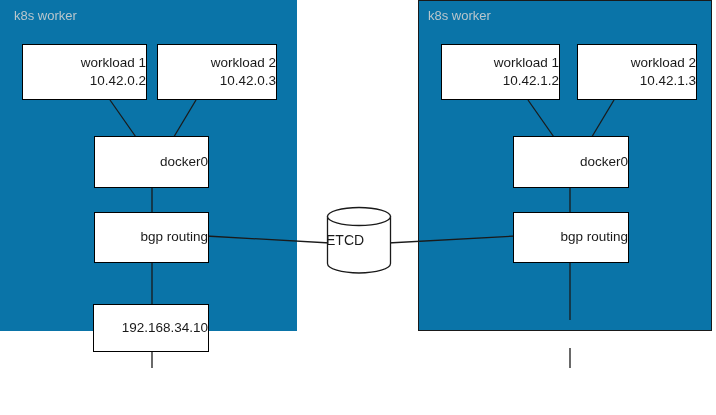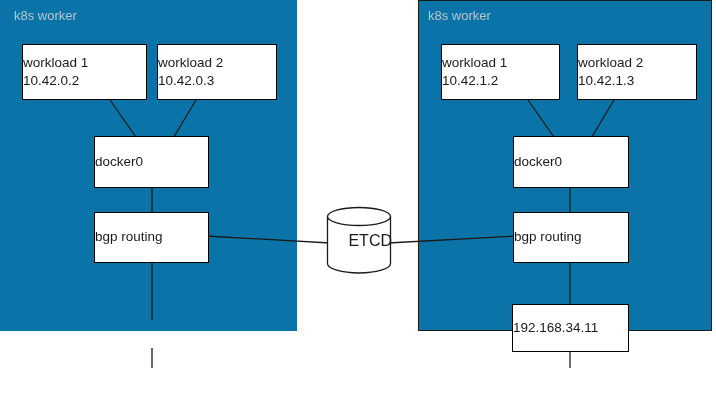--- a/index.html
+++ b/index.html
@@ -30,21 +30,21 @@
     font-family: "Liberation Sans", sans-serif;
     white-space: nowrap;
   }
   .node {
     position: absolute;
     background: #ffffff;
     border: 1px solid #000000;
     box-sizing: border-box;
     display: flex;
     flex-direction: column;
-    align-items: flex-start;
+    align-items: flex-end;
     justify-content: center;
     font-size: 13.5px;
     color: #1a1a1a;
     line-height: 1.35;
     z-index: 5;
     text-align: center;
   }
   .node .ln { display: block; white-space: nowrap; }
   .edges {
     position: absolute;
@@ -55,24 +55,24 @@
     z-index: 3;
     pointer-events: none;
   }
   .db {
     position: absolute;
     z-index: 6;
   }
   .db-label {
     position: absolute;
     z-index: 7;
-    font-size: 16px;
+    font-size: 14px;
     color: #1a1a1a;
     white-space: nowrap;
-    text-align: right;
+    text-align: left;
   }
 </style>
 </head>
 <body>
 
 <div id="canvas">
 
   <div class="zone" style="left:0px; top:0px; width:297px; height:331px;"></div>
   <div class="zone bordered" style="left:418px; top:0px; width:294px; height:331px;"></div>
 
@@ -124,36 +124,36 @@
   </div>
 
   <div class="node" style="left:94px; top:136px; width:115px; height:52px;">
     <span class="ln">docker0</span>
   </div>
 
   <div class="node" style="left:94px; top:212px; width:115px; height:51px;">
     <span class="ln">bgp routing</span>
   </div>
 
+  <div class="node" style="left:93px; top:304px; width:116px; height:48px;">
+    <span class="ln">192.168.34.10</span>
+  </div>
 
   <div class="node" style="left:441px; top:44px; width:119px; height:56px;">
     <span class="ln">workload 1</span>
     <span class="ln">10.42.1.2</span>
   </div>
 
   <div class="node" style="left:577px; top:44px; width:120px; height:56px;">
     <span class="ln">workload 2</span>
     <span class="ln">10.42.1.3</span>
   </div>
 
   <div class="node" style="left:513px; top:136px; width:116px; height:52px;">
     <span class="ln">docker0</span>
   </div>
 
   <div class="node" style="left:513px; top:212px; width:116px; height:51px;">
     <span class="ln">bgp routing</span>
   </div>
 
-  <div class="node" style="left:512px; top:304px; width:117px; height:48px;">
-    <span class="ln">192.168.34.11</span>
-  </div>
 
 </div>
 
 </body></html>

